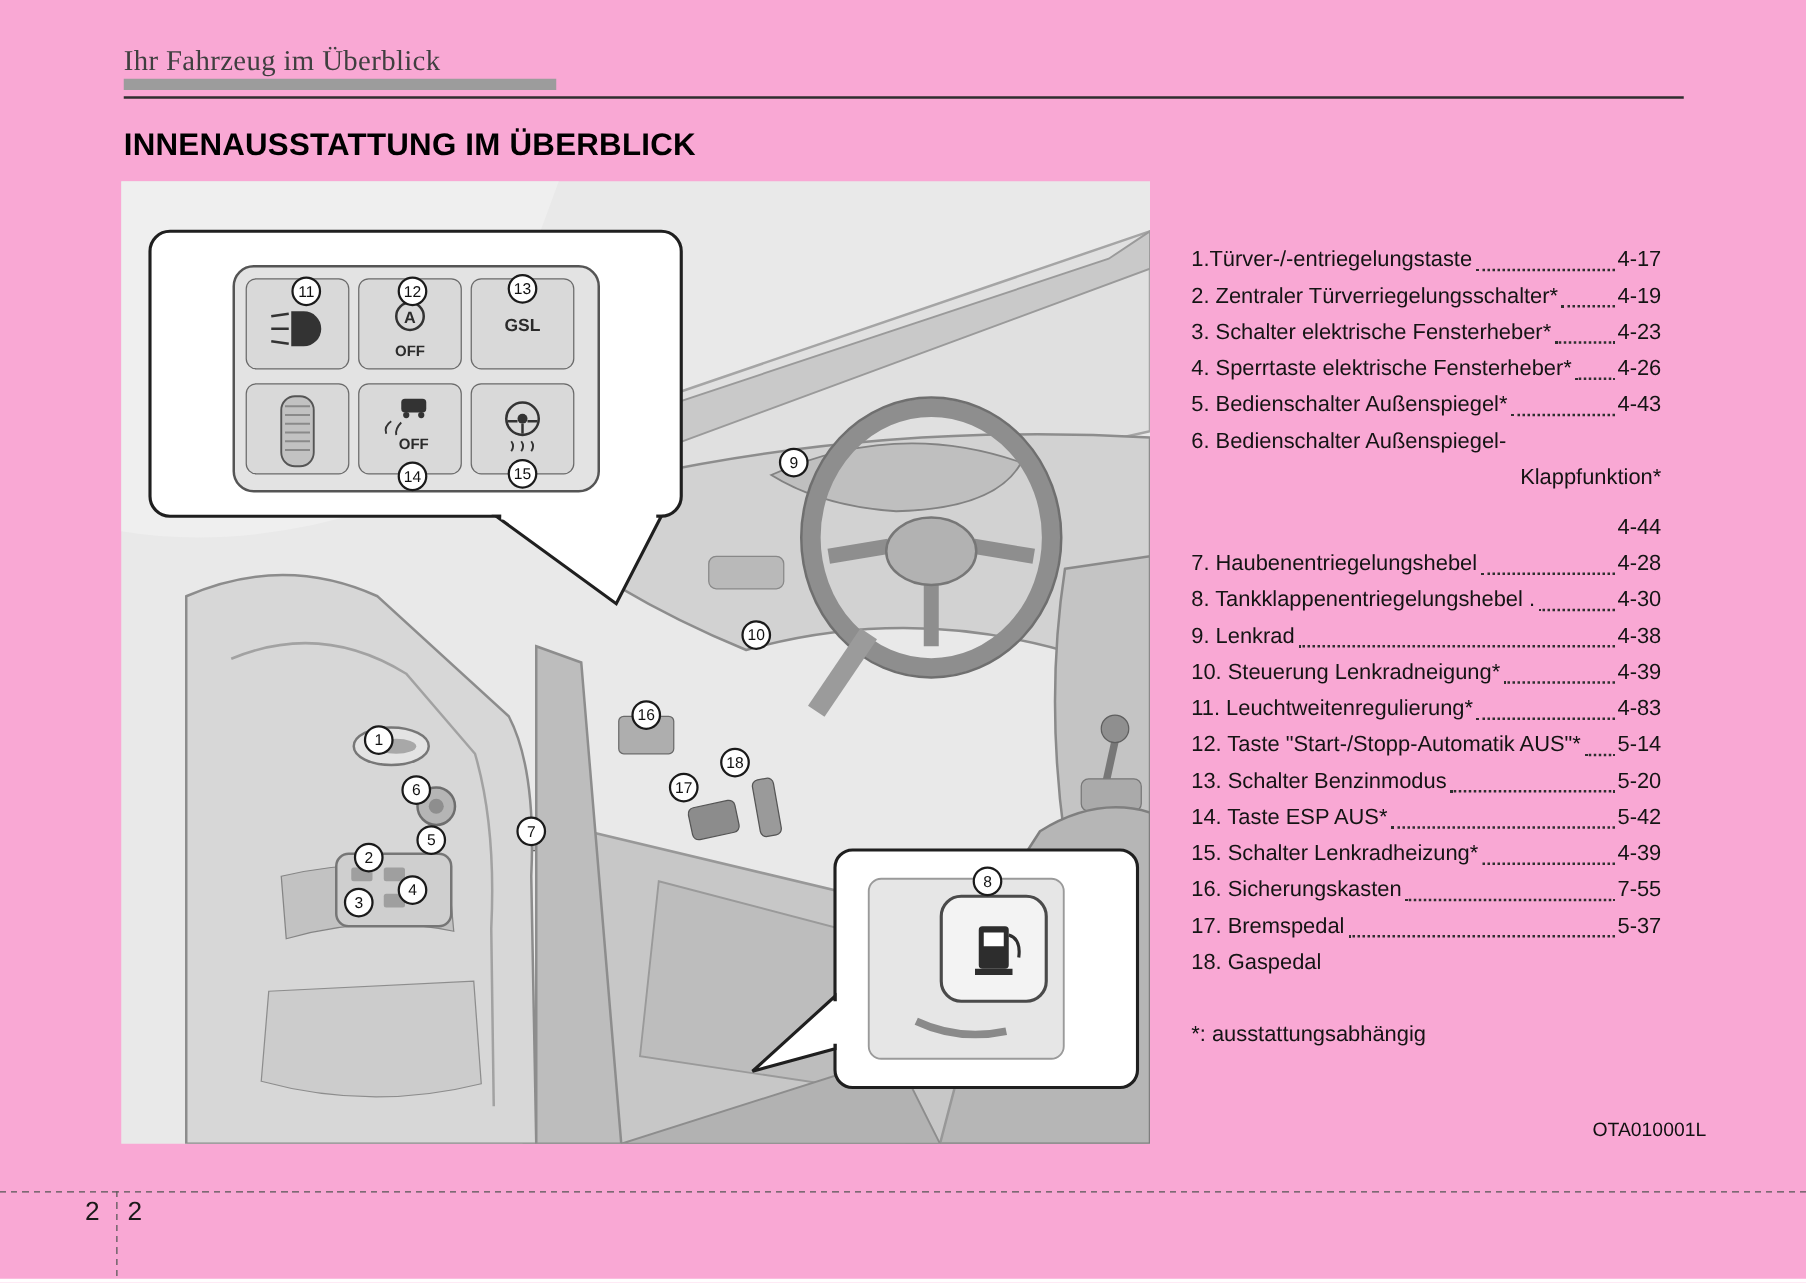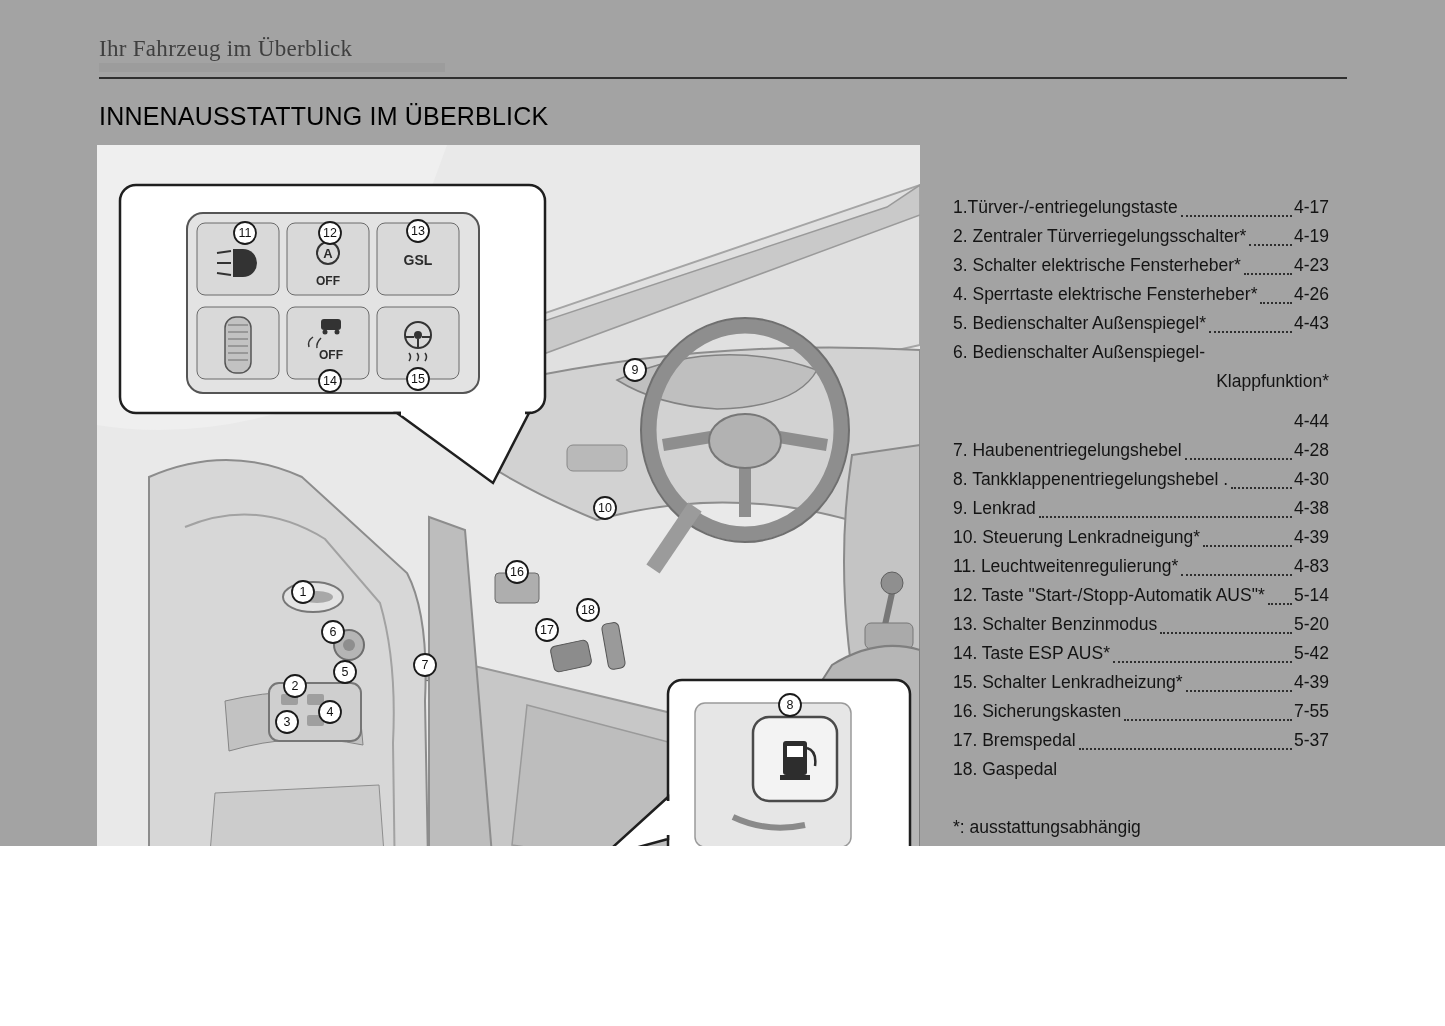--- a/index.html
+++ b/index.html
@@ -1,27 +1,27 @@
 <!DOCTYPE html>
 <html><head>
 <meta charset="utf-8">
 <style>
   * { margin:0; padding:0; box-sizing:border-box; }
   html,body { width:1445px; height:1026px; background:#ffffff;
     font-family:"Liberation Sans", sans-serif; color:#1c1c1c; }
-  .page { position:relative; width:1445px; height:846px; background:#a3a3a3; overflow:hidden; }
+  .page { position:relative; width:1445px; height:1023px; background:#f9a8d4; overflow:hidden; }
   .abs { position:absolute; }
 
   
   .chapter-title { left:99px; top:36px; font-family:"Liberation Serif", serif;
     font-size:23px; color:#3f3f3f; letter-spacing:0.3px; }
   .rule-thin { left:99px; top:77px; width:1248px; height:2px; background:#2f2f2f; }
   .rule-bar { left:99px; top:63px; width:346px; height:9px; background:#9c9c9c; }
 
-  .section-title { left:99px; top:102px; font-size:25px; font-weight:normal; color:#000;
+  .section-title { left:99px; top:102px; font-size:25px; font-weight:bold; color:#000;
     letter-spacing:0.2px; }
 
   
   .illustration { left:97px; top:145px; width:823px; height:770px; background:#e9e9e9; }
   svg text { font-family:"Liberation Sans", sans-serif; }
   .co circle { fill:#fff; stroke:#1a1a1a; stroke-width:1.8; }
   .co text { font-size:12.5px; fill:#111; text-anchor:middle; }
   .sw-label { font-weight:bold; font-size:12px; fill:#2b2b2b; text-anchor:middle; }
   .gsl-label { font-weight:bold; font-size:14px; fill:#2b2b2b; text-anchor:middle; }
   .auto-letter { font-weight:bold; font-size:13px; fill:#2b2b2b; text-anchor:middle; }

